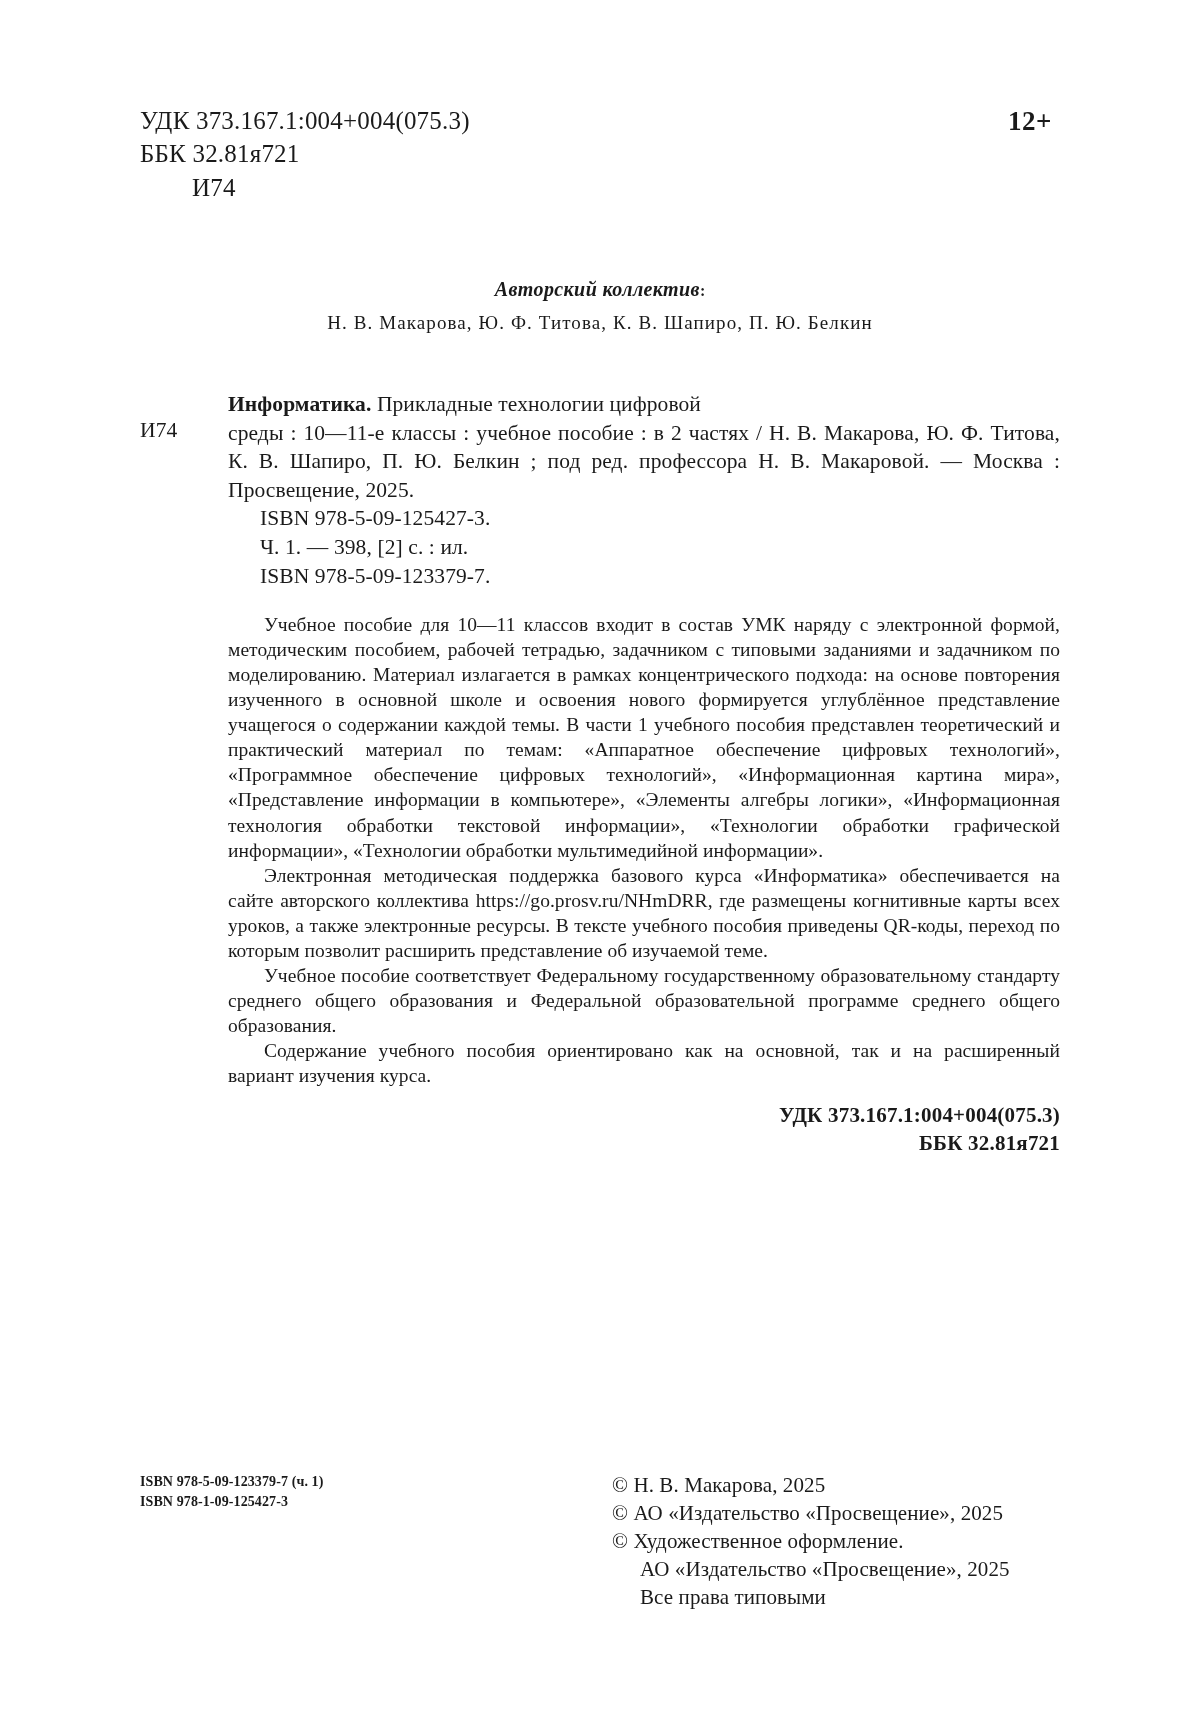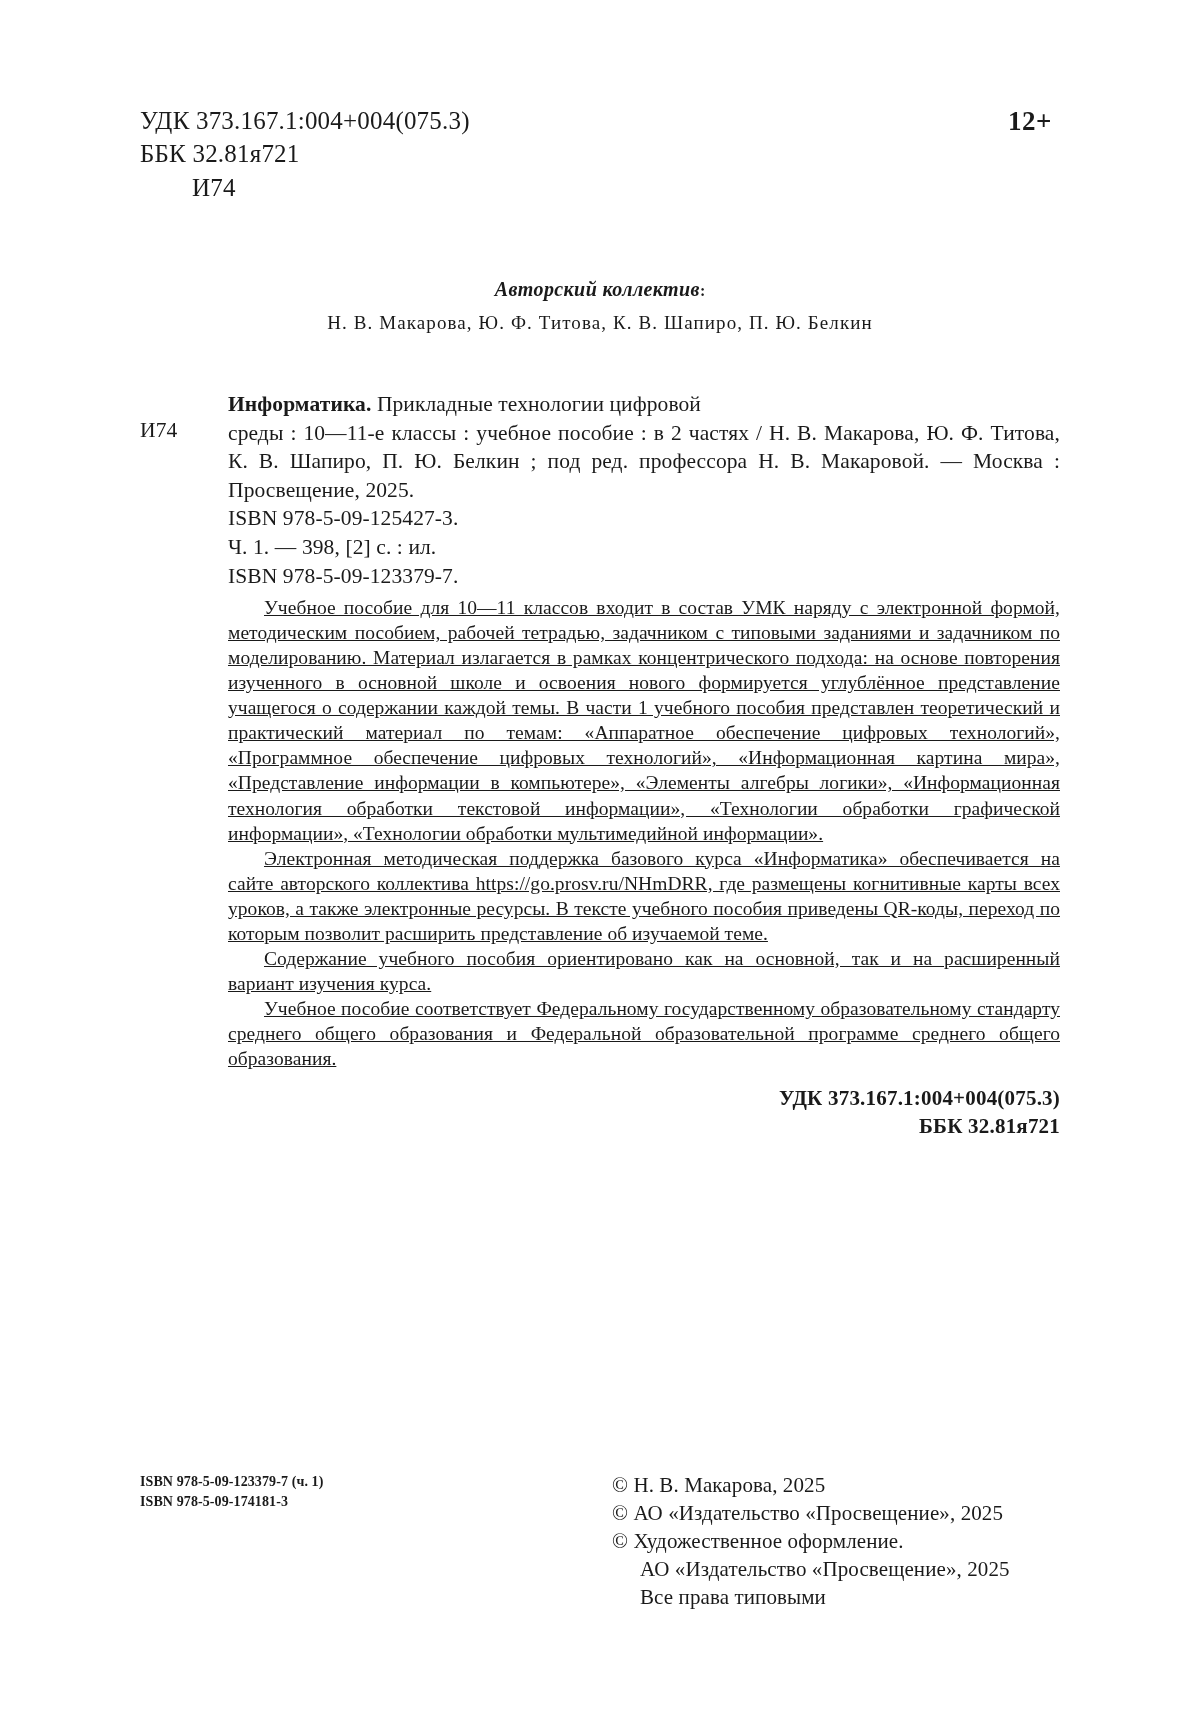--- a/index.html
+++ b/index.html
@@ -98,29 +98,28 @@
     text-align: justify;
     text-align-last: justify;
   }
 
   .isbn-lines {
     padding-left: 88px;
     font-size: 21.5px;
     line-height: 1.33;
     letter-spacing: 0.1px;
   }
-  .isbn-lines div { white-space: pre; }
+  .isbn-lines div { white-space: pre; margin-left: 32px; }
 
   .annotation {
     padding-left: 88px;
     font-size: 19.5px;
     line-height: 1.285;
     letter-spacing: 0.05px;
-    margin-top: 5px;
-    text-decoration: underline;
+    margin-top: 22px;
   }
   .annotation p {
     margin: 0;
     text-indent: 36px;
     text-align: justify;
     text-align-last: left;
   }
   .annotation p + p { margin-top: 0; }
 
   .codes-right {
@@ -191,34 +190,34 @@
 
     <div class="isbn-lines">
       <div>ISBN 978-5-09-125427-3.</div>
       <div>Ч. 1. — 398, [2] с. : ил.</div>
       <div>ISBN 978-5-09-123379-7.</div>
     </div>
 
     <div class="annotation">
       <p>Учебное пособие для 10—11 классов входит в состав УМК наряду с электронной формой, методическим пособием, рабочей тетрадью, задачником с типовыми заданиями и задачником по моделированию. Материал излагается в рамках концентрического подхода: на основе повторения изученного в основной школе и освоения нового формируется углублённое представление учащегося о содержании каждой темы. В части 1 учебного пособия представлен теоретический и практический материал по темам: «Аппаратное обеспечение цифровых технологий», «Программное обеспечение цифровых технологий», «Информационная картина мира», «Представление информации в компьютере», «Элементы алгебры логики», «Информационная технология обработки текстовой информации», «Технологии обработки графической информации», «Технологии обработки мультимедийной информации».</p>
       <p>Электронная методическая поддержка базового курса «Информатика» обеспечивается на сайте авторского коллектива https://go.prosv.ru/NHmDRR, где размещены когнитивные карты всех уроков, а также электронные ресурсы. В тексте учебного пособия приведены QR-коды, переход по которым позволит расширить представление об изучаемой теме.</p>
+      <p>Учебное пособие соответствует Федеральному государственному образовательному стандарту среднего общего образования и Федеральной образовательной программе среднего общего образования.</p>
       <p>Содержание учебного пособия ориентировано как на основной, так и на расширенный вариант изучения курса.</p>
-      <p>Учебное пособие соответствует Федеральному государственному образовательному стандарту среднего общего образования и Федеральной образовательной программе среднего общего образования.</p>
     </div>
 
     <div class="codes-right">
       <div>УДК 373.167.1:004+004(075.3)</div>
       <div>ББК 32.81я721</div>
     </div>
   </div>
 
   <div class="footer">
     <div class="footer-left">
       <div>ISBN 978-5-09-123379-7 (ч. 1)</div>
-      <div>ISBN 978-5-09-174181-3</div>
+      <div>ISBN 978-1-09-125427-3</div>
     </div>
     <div class="footer-right">
       <div>© Н. В. Макарова, 2025</div>
       <div>© АО «Издательство «Просвещение», 2025</div>
       <div>© Художественное оформление.</div>
       <div class="indent">АО «Издательство «Просвещение», 2025</div>
       <div class="indent">Все права типовыми</div>
     </div>
   </div>
 

